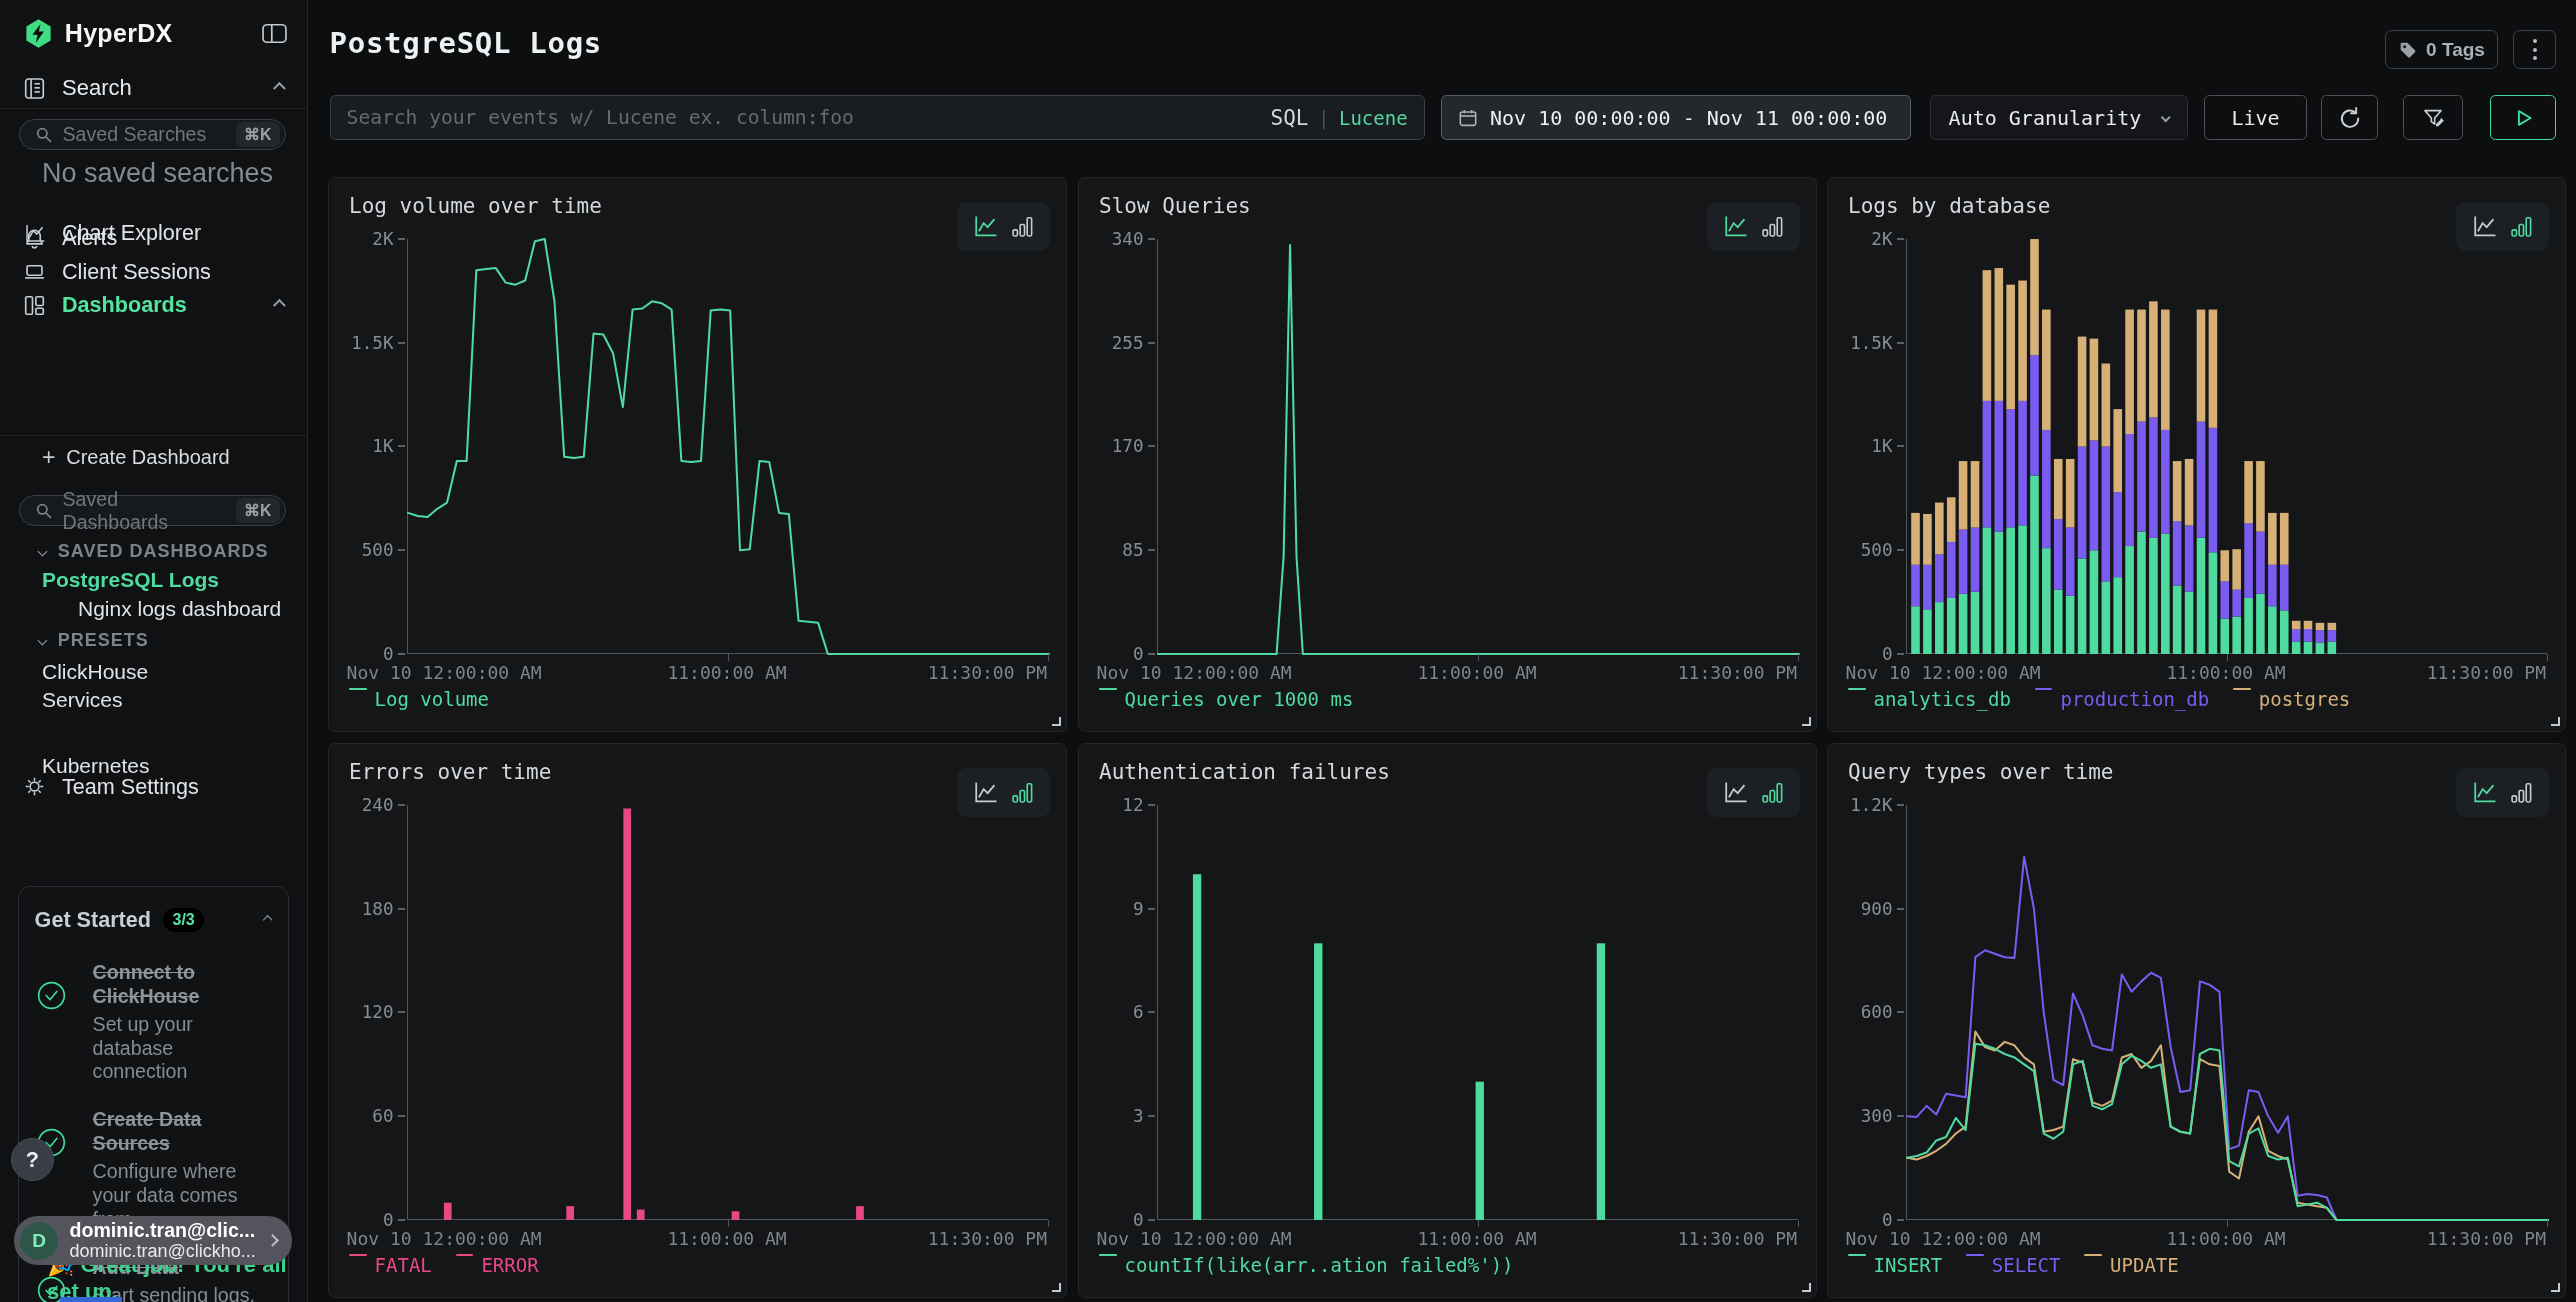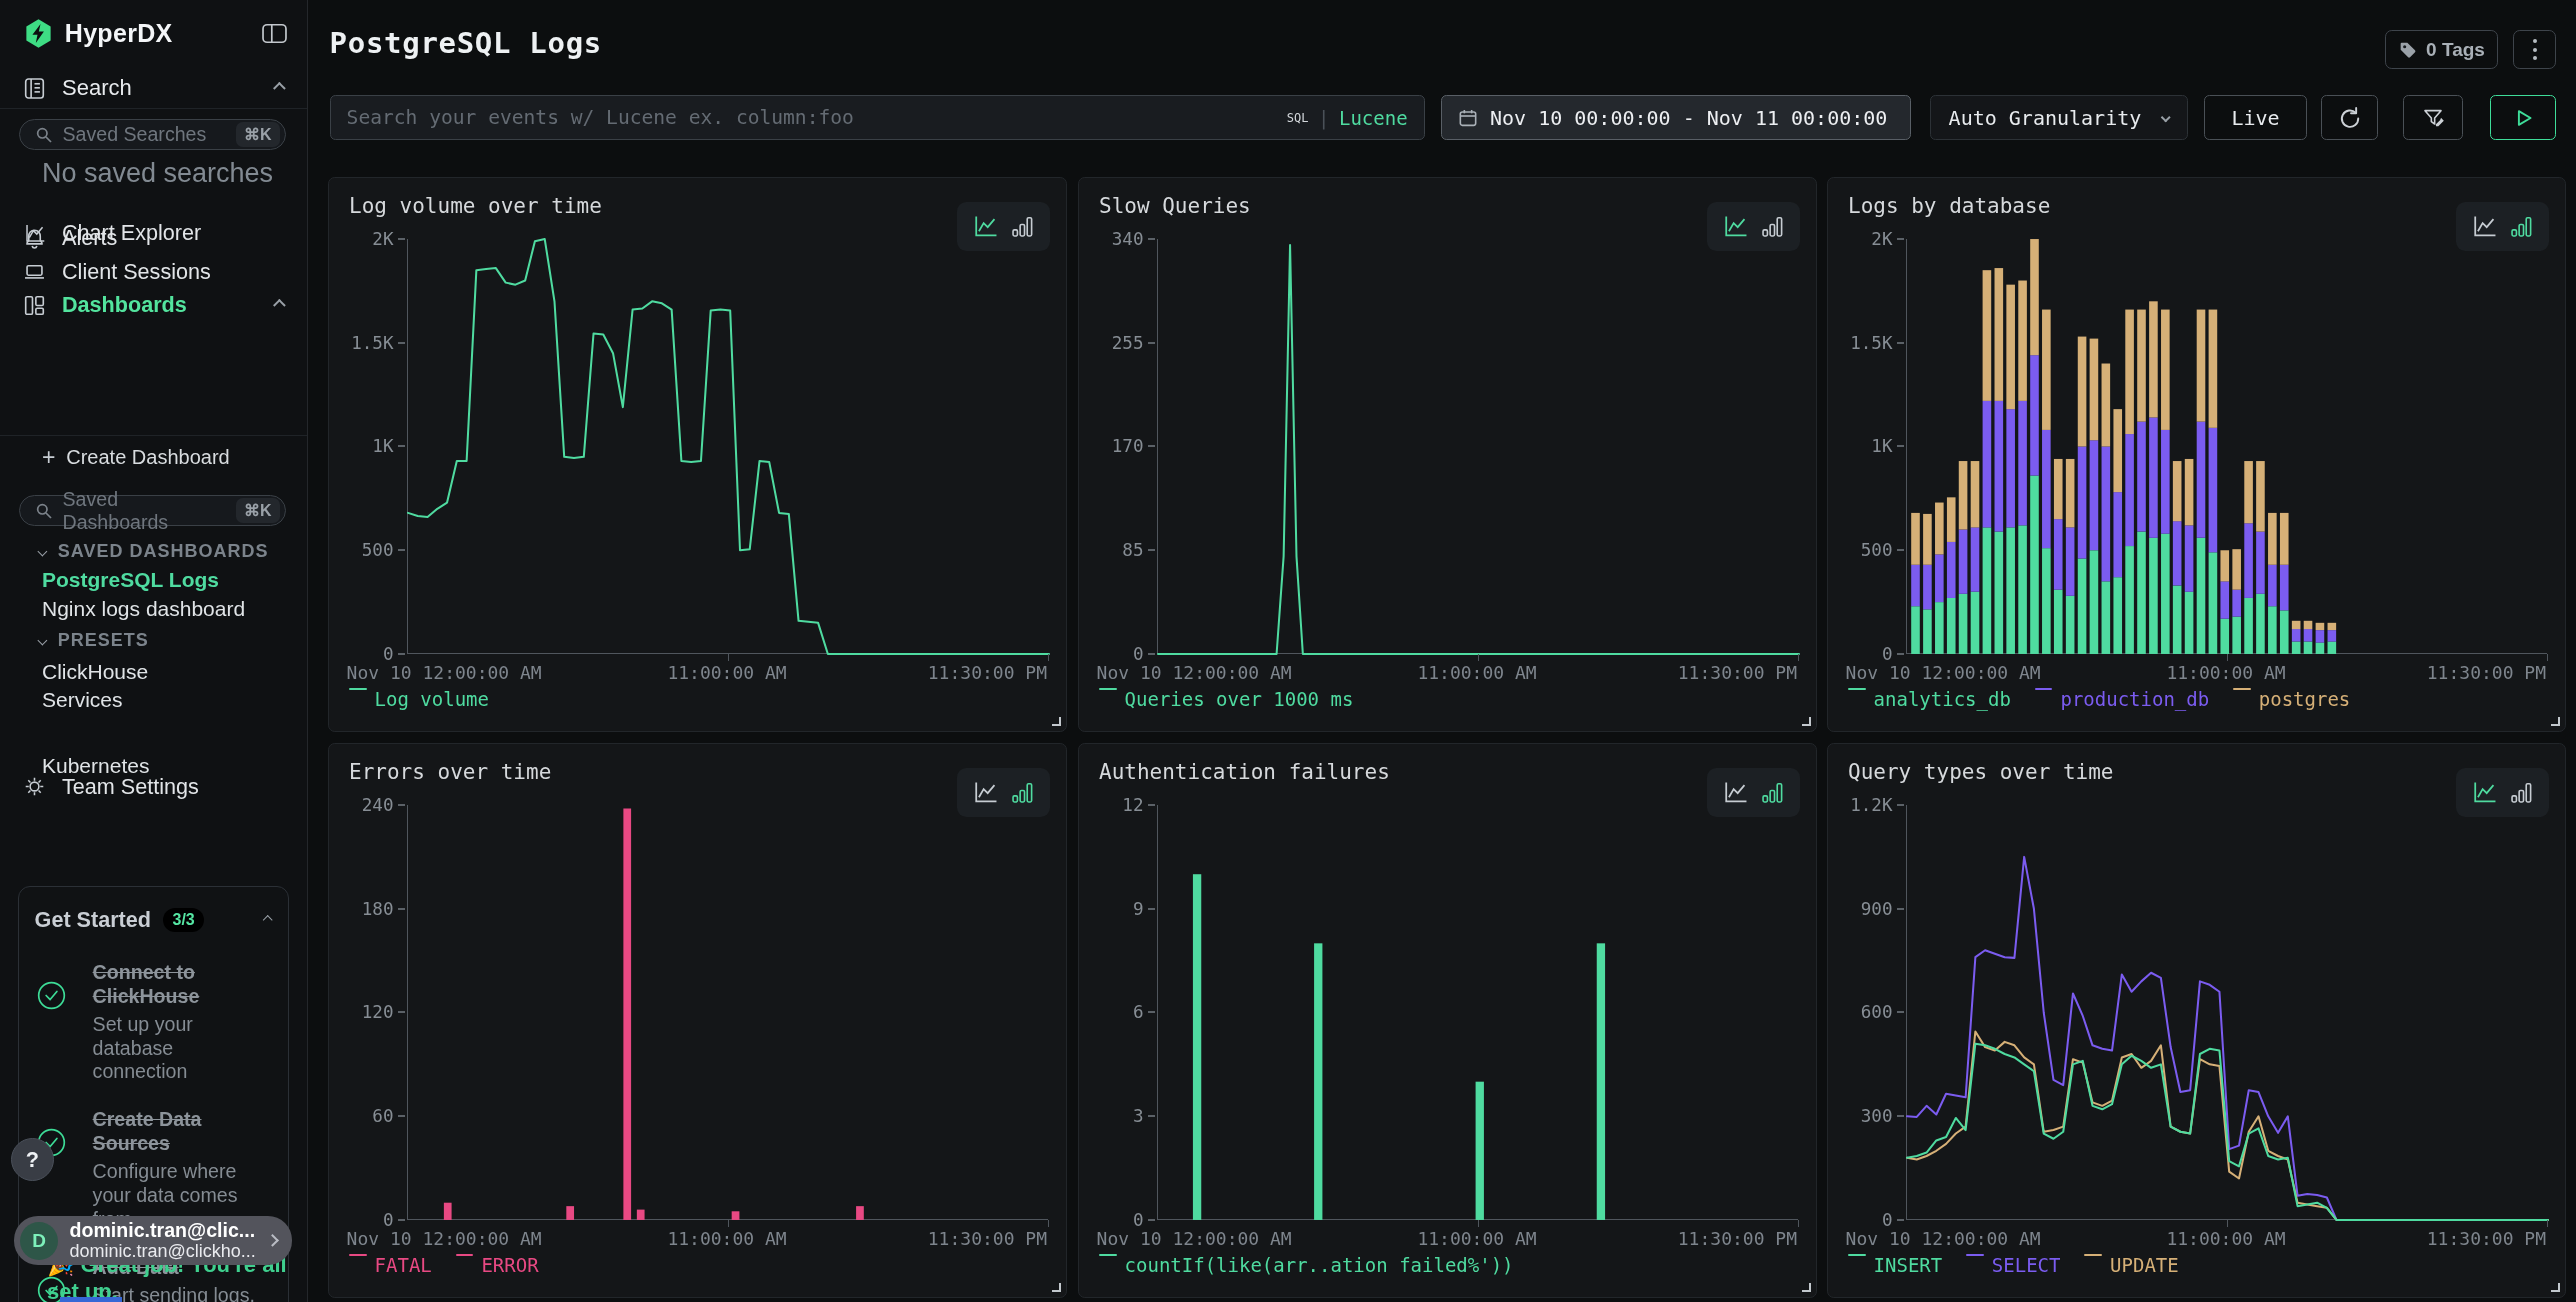--- a/index.html
+++ b/index.html
@@ -30,21 +30,21 @@
   .ni-dash { top:288px; }
   .ni-dash .lab { color:#53e49e; font-weight:700; }
   .ni-dash .chev { margin-left:auto; }
   .create-dash { position:absolute; top:446px; left:42px; display:flex; gap:10.8px; align-items:center; font-size:20px; color:#d8dcdf; cursor:pointer; }
   .plus { font-size:23px; color:#c7cdd3; line-height:1; }
   .sec { position:absolute; left:39px; display:flex; align-items:center; gap:12px; font-size:18px; color:#7b838b; letter-spacing:1px; font-weight:600; cursor:pointer; }
   .sec1 { top:541px; } .sec2 { top:630px; }
   .sec .chev { width:6.8px; height:6.8px; border-width:1.7px; }
   .slink { position:absolute; left:42px; font-size:21px; color:#e0e4e7; cursor:pointer; white-space:nowrap; }
   .sl-pg { top:568px; color:#4fdba0; font-weight:600; }
-  .sl-nginx { top:597px; }
+  .sl-nginx { top:597px;margin-left:36px; }
   .sl-ch { top:660px; } .sl-sv { top:688px; } .sl-k8 { top:716px;margin-top:38px; }
   .team { position:absolute; top:768px; left:0; right:0; height:37px; padding:0 23px; display:flex; align-items:center; gap:16px; font-size:21.6px; color:#e2e5e8; cursor:pointer; }
   .gs-card { position:absolute; top:886px; left:17.6px; width:271px; height:436px; border:0.7px solid #2b3036; border-radius:12px; padding:20px 16px 0 16px; background:#101214; }
   .gs-head { display:flex; align-items:center; }
   .gs-title { font-size:21.6px; font-weight:800; color:#c9ced4; }
   .gs-badge { margin-left:12px; background:#000000; color:#55e6a3; border-radius:676px; padding:3.4px 9.5px; font-size:16px; font-weight:700; }
   .gs-head .chev { margin-left:auto; width:7.4px; height:7.4px; border-width:1.7px; }
   .gs-item { position:relative; margin-top:24px; padding-left:58px; cursor:pointer; }
   .gs-item.first { margin-top:28px; }
   .gs-check { position:absolute; left:1.4px; top:19px; }
@@ -62,21 +62,21 @@
 
   
   .main { position:absolute; left:308px; top:0; right:0; bottom:0; }
   .page-title { position:absolute; left:21.6px; top:26px; font-family:"DejaVu Sans Mono",monospace; font-weight:700; font-size:29px; color:#eef1f3; letter-spacing:0.7px; }
   .tags-btn { position:absolute; left:2077px; top:30px; width:113px; height:39px; border:0.7px solid #3e444b; border-radius:6.8px; background:transparent; display:flex; align-items:center; justify-content:center; gap:8px; color:#a9b0b7; font-size:19px; font-weight:700; cursor:pointer; }
   .kebab-btn { position:absolute; left:2205px; top:30px; width:43px; height:39px; border:0.7px solid #3e444b; border-radius:6.8px; display:flex; flex-direction:column; align-items:center; justify-content:center; gap:4.7px; cursor:pointer; background:transparent; }
   .kdot { width:4px; height:4px; border-radius:50%; background:#b6bcc2; }
   .tbar { position:absolute; top:95px; height:45px; display:flex; align-items:center; font-family:"DejaVu Sans Mono",monospace; }
   .search-box { left:21.6px; width:1095px; background:#191c20; border:0.7px solid #3a4046; border-radius:5.4px; padding:0 16px; cursor:text; }
   .sb-ph { flex:1; font-size:19.6px; color:#646b73; }
-  .sb-sql { font-size:12px; color:#d3d7db; cursor:pointer; }
+  .sb-sql { font-size:21px; color:#d3d7db; cursor:pointer; }
   .sb-sep { margin:0 9.5px; color:#4a5158; font-size:19px; }
   .sb-lucene { font-size:19px; color:#4fdba0; cursor:pointer; }
   .date-box { left:1133px; width:470px; background:#24282d; border:0.7px solid #595f66; border-radius:5.4px; padding:0 16px; gap:12px; font-size:20px; color:#edeff2; cursor:pointer; }
   .gran-box { left:1622px; width:258px; background:#141619; border:0.7px solid #2c3136; border-radius:5.4px; padding:0 17.6px; font-size:20px; color:#e8ebee; cursor:pointer; }
   .gran-box .chev { margin-left:auto; width:7.4px; height:7.4px; }
   .live-btn { left:1896px; width:103px; border:0.7px solid #4a5056; border-radius:5.4px; justify-content:center; font-size:20px; color:#e8ebee; cursor:pointer; background:transparent; }
   .icon-btn { border:0.7px solid #4a5056; border-radius:5.4px; justify-content:center; cursor:pointer; background:transparent; }
   .refresh-btn { left:2013px; width:57px; }
   .filter-btn { left:2095px; width:60px; }
   .play-btn { left:2182px; width:66px; border-color:#3edd99; }

